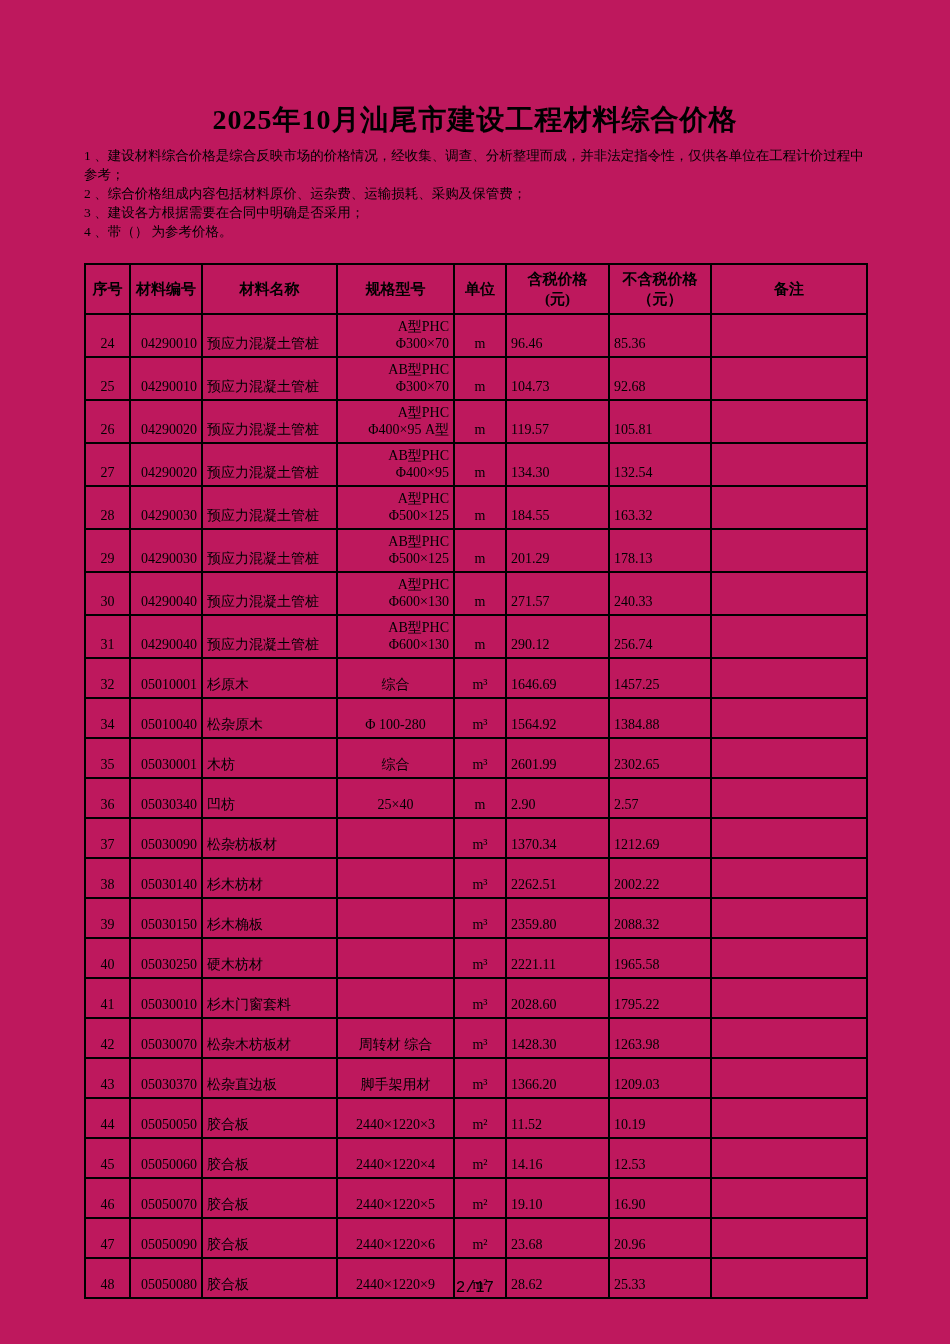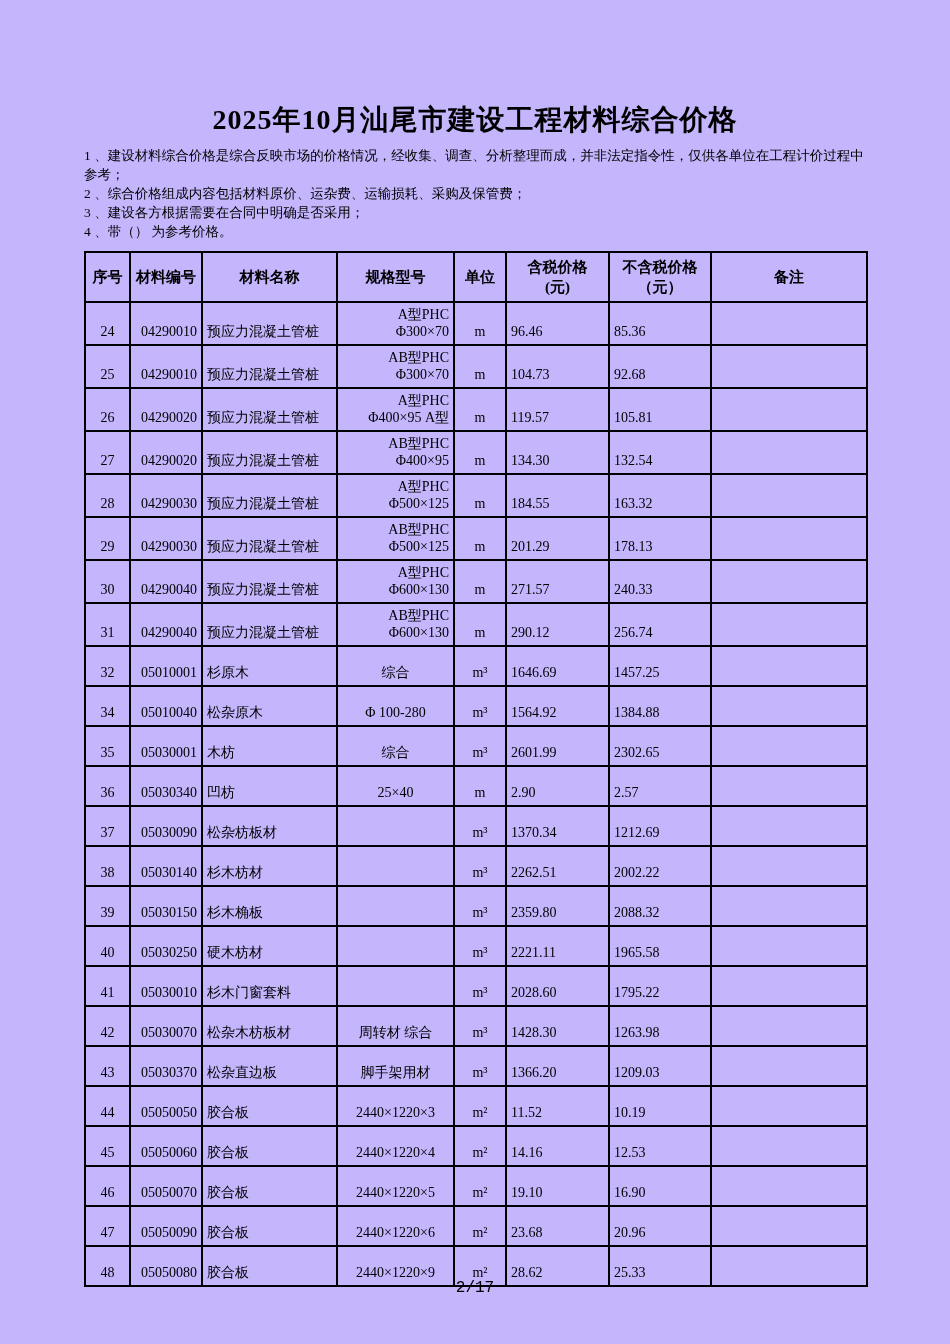--- a/index.html
+++ b/index.html
@@ -1,40 +1,40 @@
 <!DOCTYPE html>
 <html><head>
 <meta charset="utf-8">
 <style>
   html,body { margin:0; padding:0; background:#ffffff; }
   .page {
     position:relative;
     width:950px; height:1344px;
-    background:#c4b5fd; color:#000;
+    background:#be185d; color:#000;
     font-family:"Liberation Serif","DejaVu Serif",serif;
     overflow:hidden;
   }
   .title {
     margin:0; padding-top:102px;
     text-align:center;
     font-size:28px; font-weight:bold;
     letter-spacing:1px;
     line-height:36px;
   }
   .notes {
     margin:8px 80px 0 84px;
     font-size:13.5px;
     line-height:19px;
   }
   .note-line { white-space:normal; }
   table.price-table {
     border-collapse:collapse;
     table-layout:fixed;
     width:782px;
-    margin:10px 0 0 84px;
+    margin:22px 0 0 84px;
   }
   table.price-table th, table.price-table td {
     border:2px solid #000;
     overflow:hidden;
   }
   table.price-table th {
     height:48px;
     font-size:15px; font-weight:bold;
     text-align:center; vertical-align:middle;
     white-space:pre-line;

